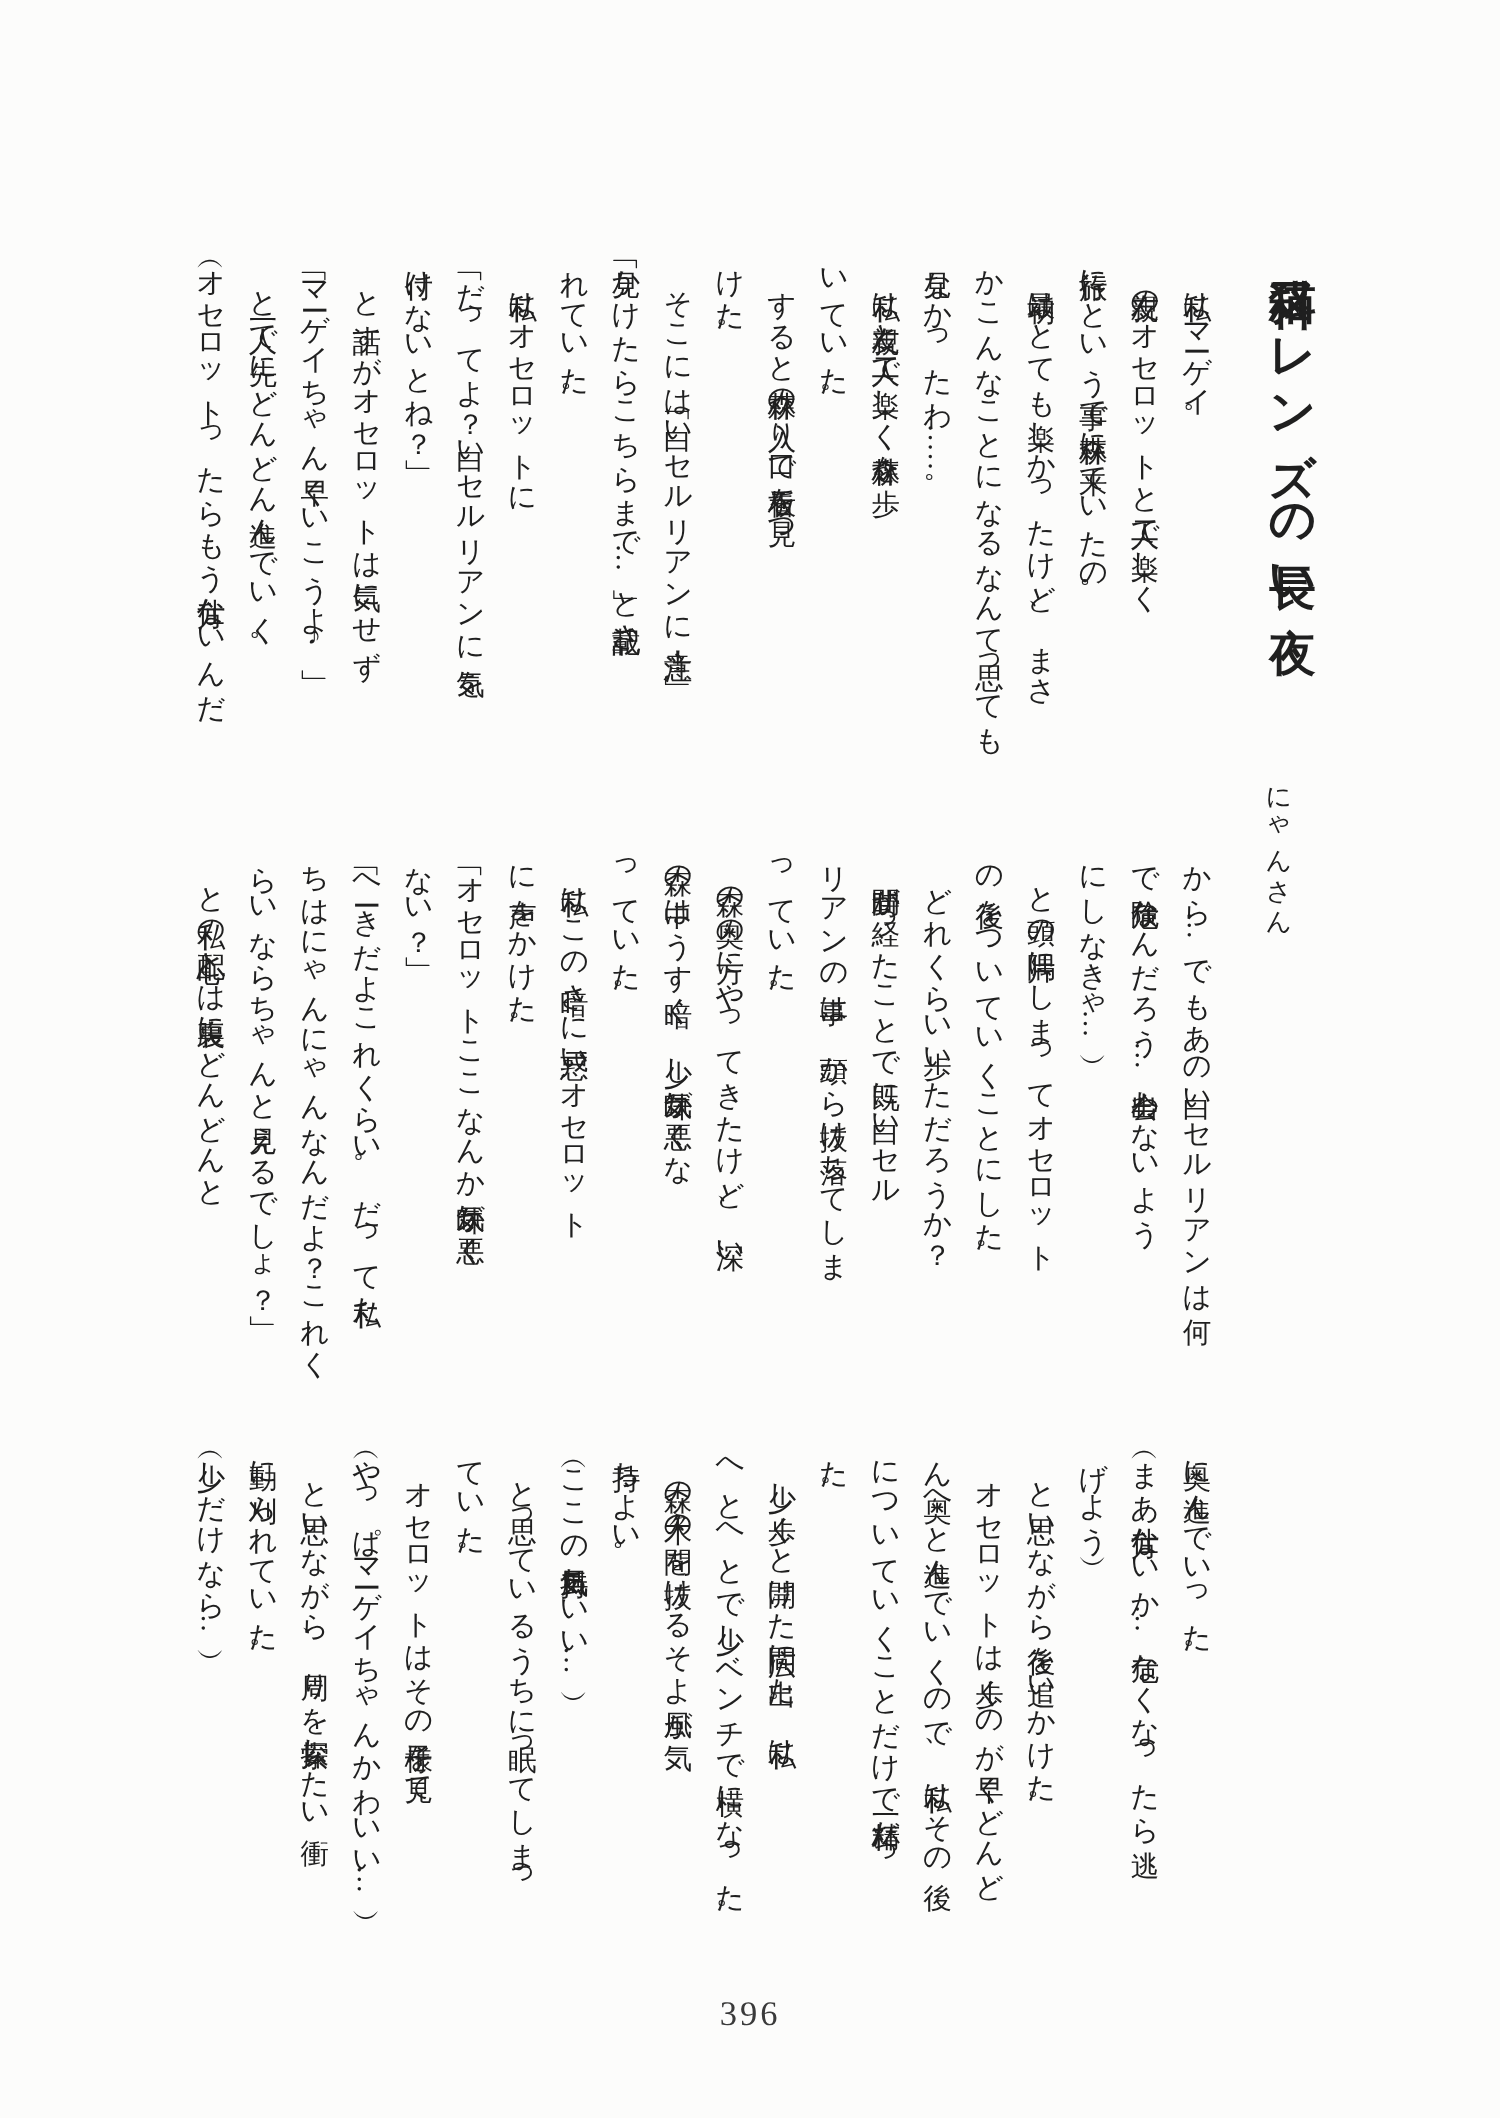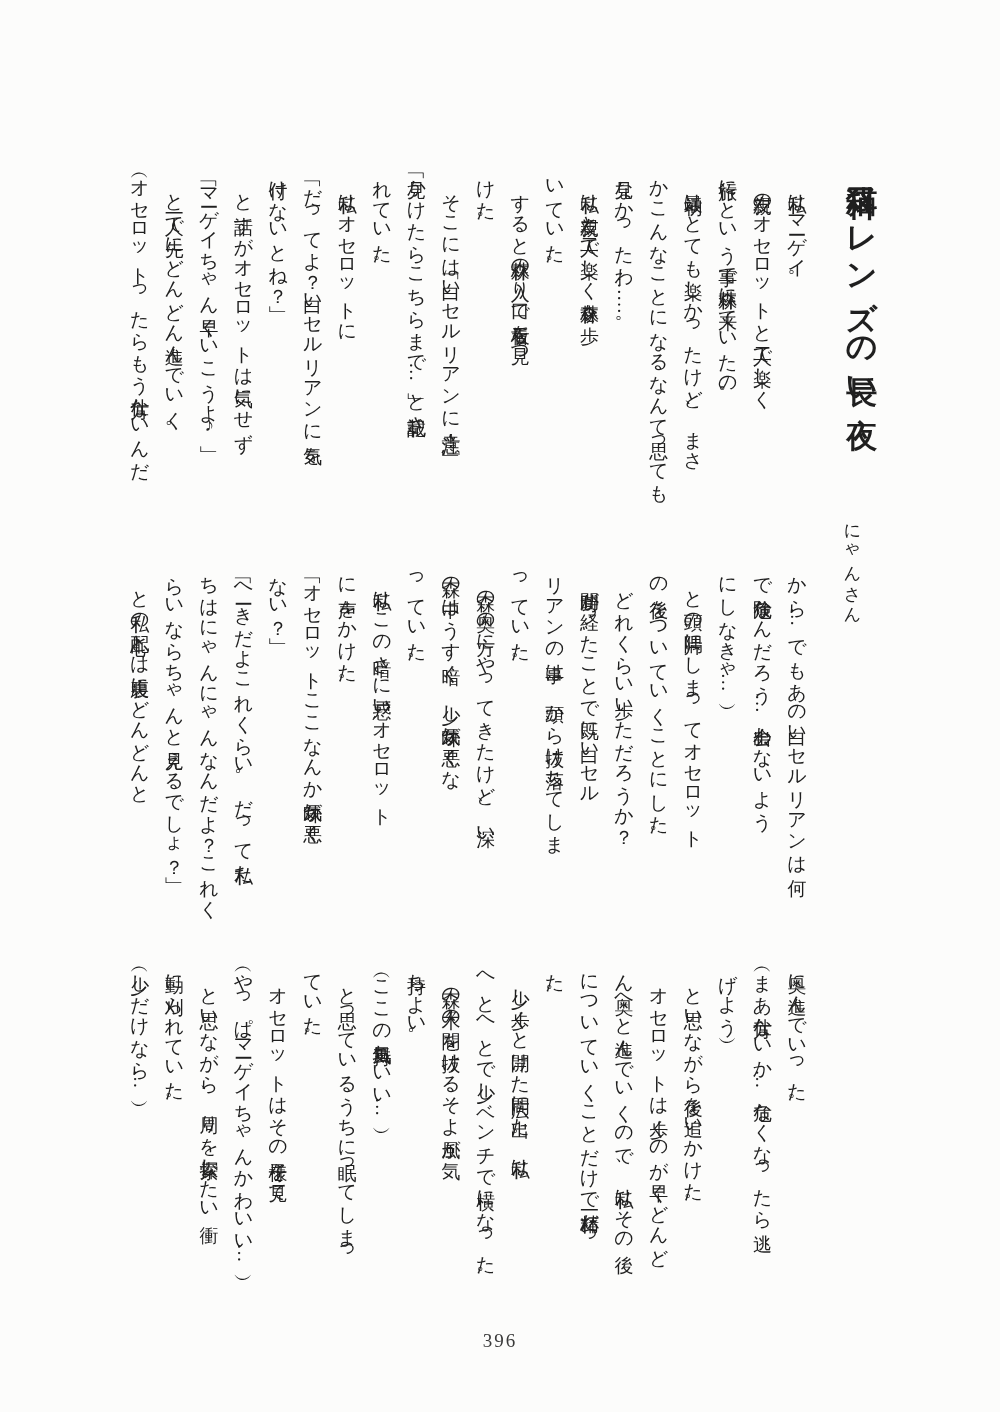--- a/index.html
+++ b/index.html
@@ -52,21 +52,21 @@
     margin: 0;
     padding: 0;
     white-space: nowrap;
   }
   .page-number {
     position: absolute;
     top: 1330px;
     left: 0;
     width: 100%;
     text-align: center;
-    font-size: 19px;
+    font-size: 23px;
     letter-spacing: 2px;
     color: #3a3a3a;
   }
 </style>
 </head>
 <body>
 
 <div class="sheet">
 
   <h1 class="story-title">猫科フレンズの長い夜</h1>

